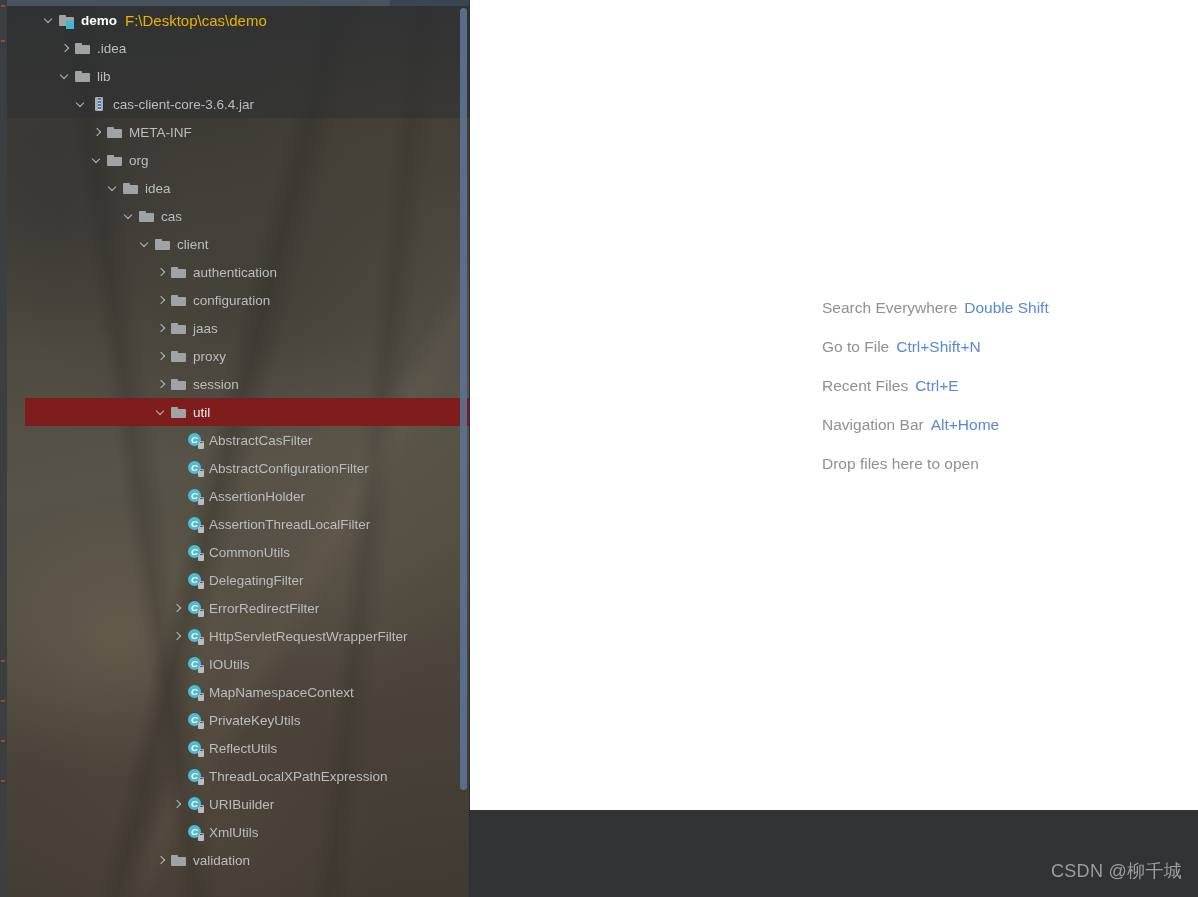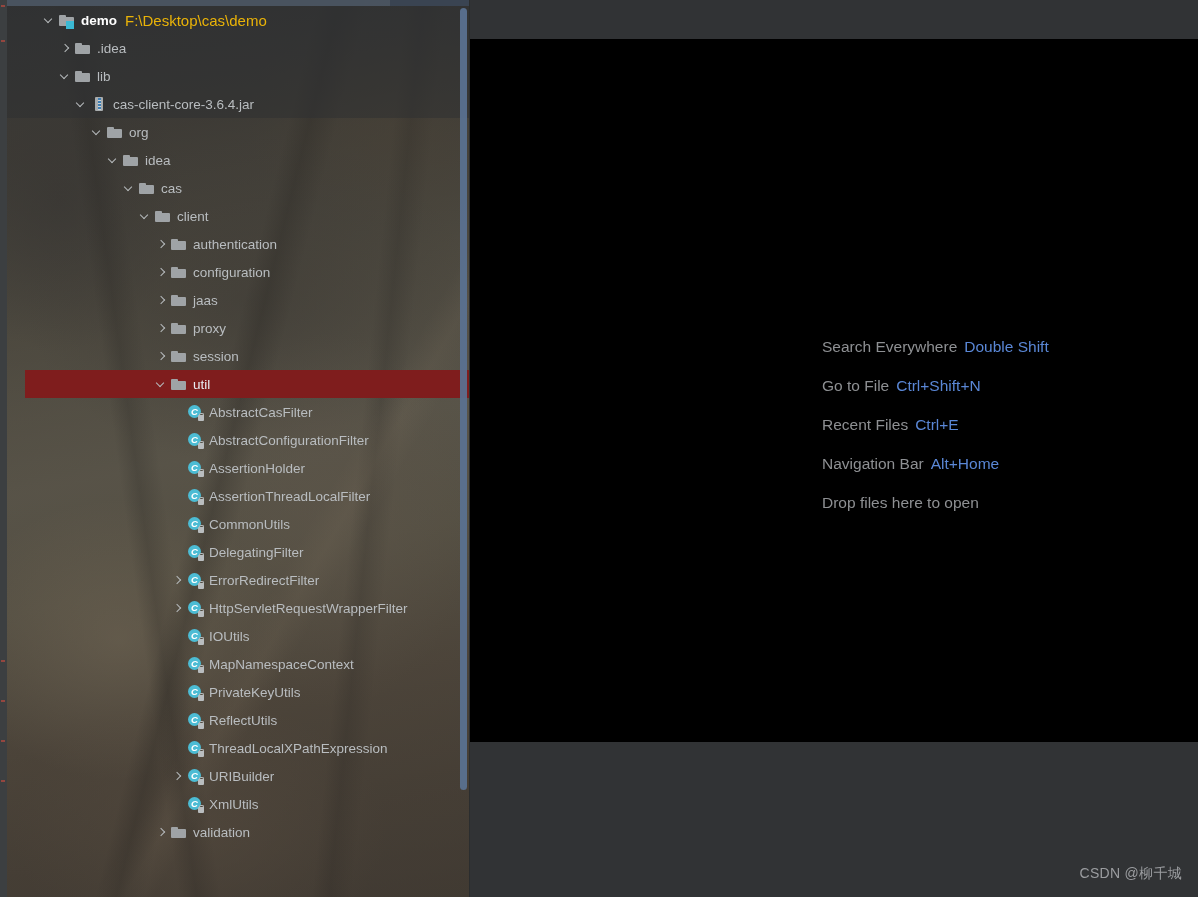--- a/index.html
+++ b/index.html
@@ -22,23 +22,22 @@
     background: #313335;
     overflow: hidden;
   }
 
   
   .editor-area {
     position: absolute;
     left: 470px;
     top: 0;
     width: 728px;
-    height: 703px;
-    background: #000000;
-    margin-top: 39px;
+    height: 810px;
+    background: #ffffff;
   }
 
   .shortcut-list {
     position: absolute;
     left: 352px;   
     top: 288px;
     width: 360px;
   }
   .shortcut-row {
     height: 39px;
@@ -56,21 +55,21 @@
   }
   .shortcut-row.drop .label {
     color: #8e9093;
   }
 
   
   .watermark {
     position: absolute;
     right: 16px;
     bottom: 14px;
-    font-size: 14px;
+    font-size: 18px;
     color: #9b9da0;
     letter-spacing: .3px;
     white-space: nowrap;
   }
 
   
   .tool-window {
     position: absolute;
     left: 0;
     top: 0;
@@ -375,20 +374,26 @@
           <span class="row-label">lib</span>
         </div>
         <div class="tree-row">
           <div style="flex: 0 0 50px;"></div>
           <span class="twisty expanded"></span>
           <span class="icon jar"></span>
           <span class="row-label">cas-client-core-3.6.4.jar</span>
         </div>
         <div class="tree-row">
           <div style="flex: 0 0 66px;"></div>
+          <span class="twisty collapsed"></span>
+          <span class="icon folder"></span>
+          <span class="row-label">META-INF</span>
+        </div>
+        <div class="tree-row">
+          <div style="flex: 0 0 66px;"></div>
           <span class="twisty expanded"></span>
           <span class="icon folder"></span>
           <span class="row-label">org</span>
         </div>
         <div class="tree-row">
           <div style="flex: 0 0 82px;"></div>
           <span class="twisty expanded"></span>
           <span class="icon folder"></span>
           <span class="row-label">idea</span>
         </div>

